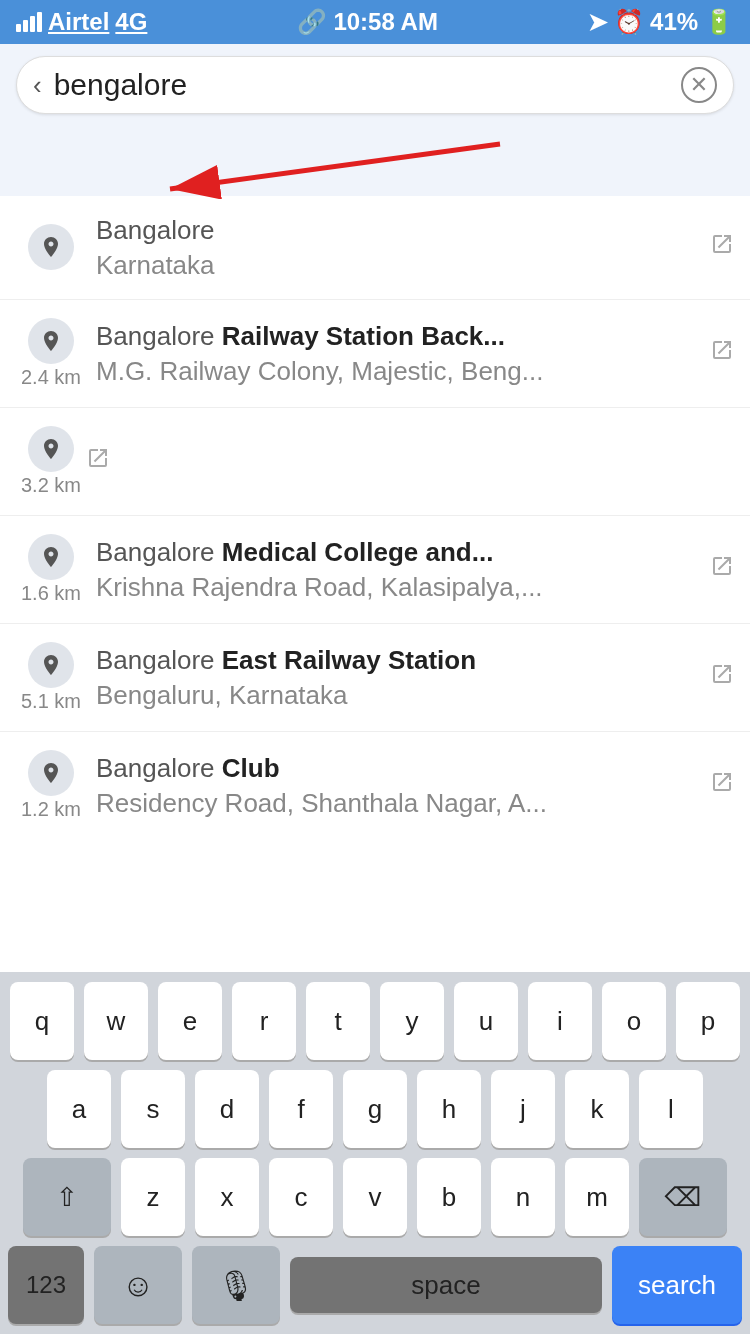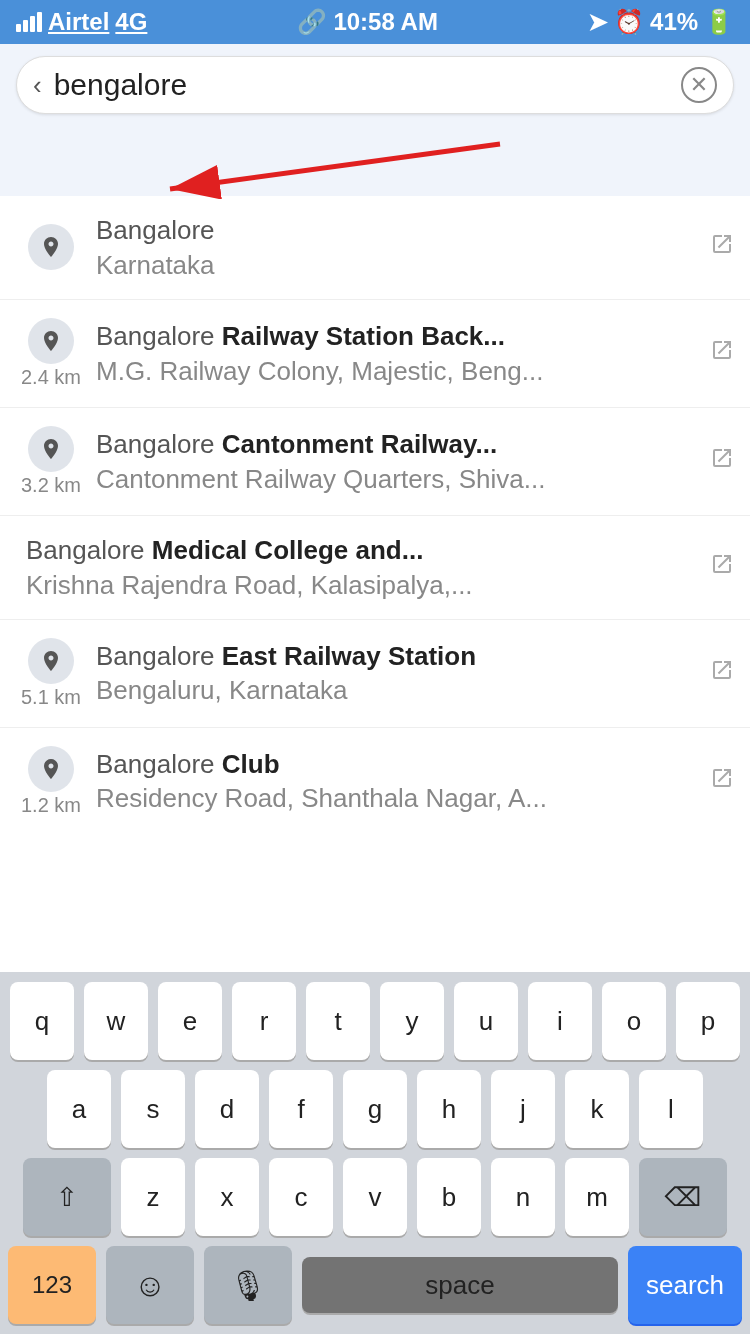--- a/index.html
+++ b/index.html
@@ -190,22 +190,22 @@
     .kb-key.delete-key { width: 88px; }
     .kb-bottom-row {
       display: flex;
       justify-content: space-between;
       align-items: center;
       gap: 10px;
       padding: 0 4px;
       margin-bottom: 6px;
     }
     .kb-key.num-key {
-      background: #fdba74;
-      width: 88px;
+      background: #737373;
+      width: 76px;
       height: 78px;
       font-size: 24px;
     }
     .kb-key.emoji-key {
       background: #adb5bd;
       width: 88px;
       height: 78px;
       font-size: 32px;
     }
     .kb-key.mic-key {
@@ -216,21 +216,21 @@
     }
     .kb-key.space-key {
       background: #737373;
       flex: 1;
       height: 56px;
       font-size: 26px;
     }
     .kb-key.search-key {
       background: #3b82f6;
       color: white;
-      width: 114px;
+      width: 130px;
       height: 78px;
       font-size: 26px;
       border-radius: 8px;
       box-shadow: 0 2px 0 #2563eb;
     }
   </style>
 </head>
 <body>
 
 <div class="status-bar">
@@ -312,29 +312,33 @@
     </div>
     <div class="result-item">
       <div class="pin-container">
         <div class="pin-icon">
           <svg viewBox="0 0 24 24" xmlns="http://www.w3.org/2000/svg">
       <path d="M12 2C8.13 2 5 5.13 5 9c0 5.25 7 13 7 13s7-7.75 7-13c0-3.87-3.13-7-7-7zm0 9.5c-1.38 0-2.5-1.12-2.5-2.5S10.62 6.5 12 6.5s2.5 1.12 2.5 2.5-1.12 2.5-2.5 2.5z"></path>
     </svg>
         </div>
         <div class="distance-text">3.2 km</div>
       </div>
-      <div class="result-text">
-        <div class="result-title"><span>Bangalore </span><span class="bold-part">Cantonment Railway...</span></div>
-        <div class="result-subtitle">Cantonment Railway Quarters, Shiva...</div>
-      </div>
       <div class="result-arrow"><svg width="24" height="24" viewBox="0 0 24 24" fill="#aaa">
       <path d="M19 19H5V5h7V3H5a2 2 0 0 0-2 2v14a2 2 0 0 0 2 2h14a2 2 0 0 0 2-2v-7h-2v7zM14 3v2h3.59l-9.83 9.83 1.41 1.41L19 6.41V10h2V3h-7z"></path>
     </svg></div>
     </div>
     <div class="result-item">
+      <div class="pin-container">
+        <div class="pin-icon">
+          <svg viewBox="0 0 24 24" xmlns="http://www.w3.org/2000/svg">
+      <path d="M12 2C8.13 2 5 5.13 5 9c0 5.25 7 13 7 13s7-7.75 7-13c0-3.87-3.13-7-7-7zm0 9.5c-1.38 0-2.5-1.12-2.5-2.5S10.62 6.5 12 6.5s2.5 1.12 2.5 2.5-1.12 2.5-2.5 2.5z"></path>
+    </svg>
+        </div>
+        <div class="distance-text">1.6 km</div>
+      </div>
       <div class="result-text">
         <div class="result-title"><span>Bangalore </span><span class="bold-part">Medical College and...</span></div>
         <div class="result-subtitle">Krishna Rajendra Road, Kalasipalya,...</div>
       </div>
       <div class="result-arrow"><svg width="24" height="24" viewBox="0 0 24 24" fill="#aaa">
       <path d="M19 19H5V5h7V3H5a2 2 0 0 0-2 2v14a2 2 0 0 0 2 2h14a2 2 0 0 0 2-2v-7h-2v7zM14 3v2h3.59l-9.83 9.83 1.41 1.41L19 6.41V10h2V3h-7z"></path>
     </svg></div>
     </div>
     <div class="result-item">
       <div class="pin-container">

